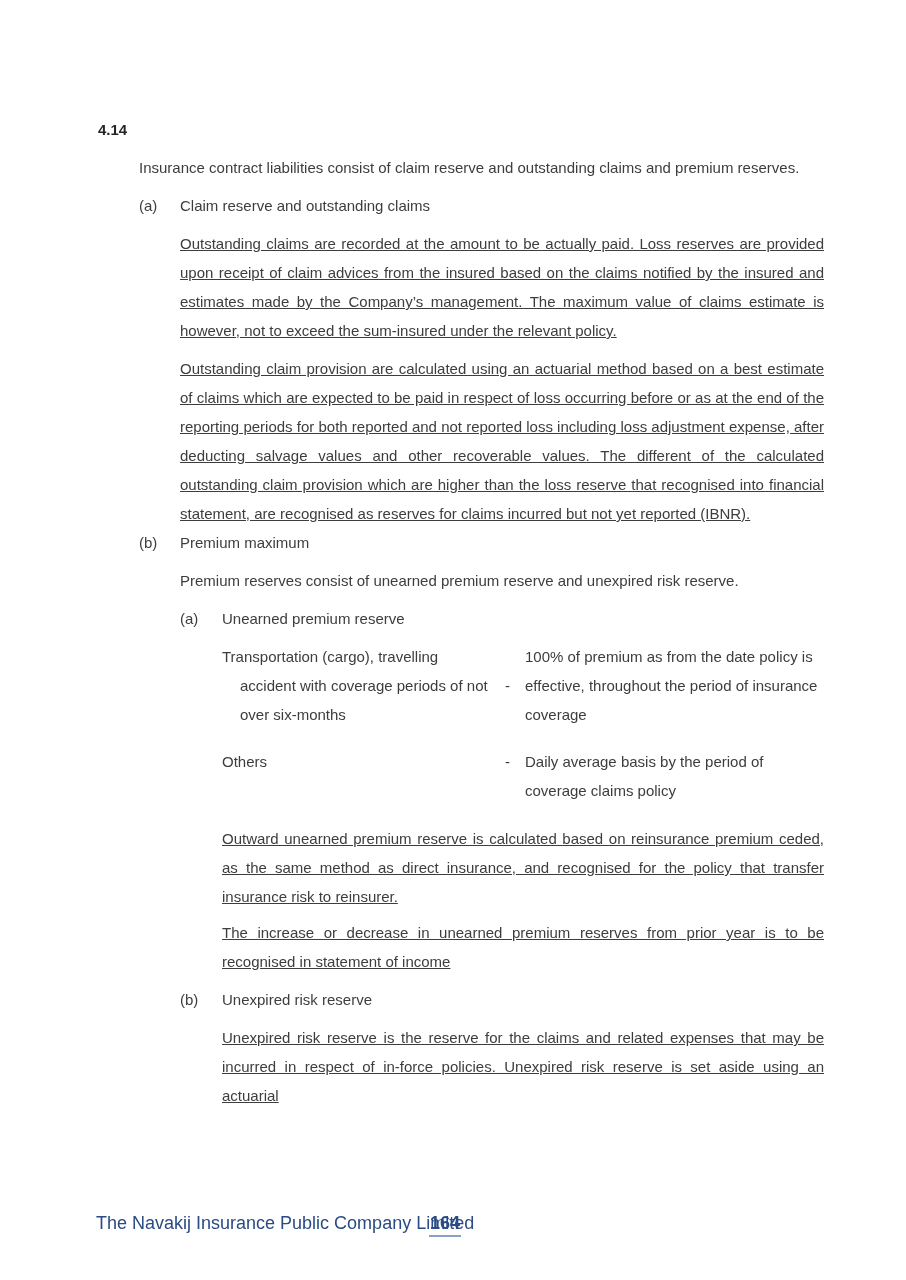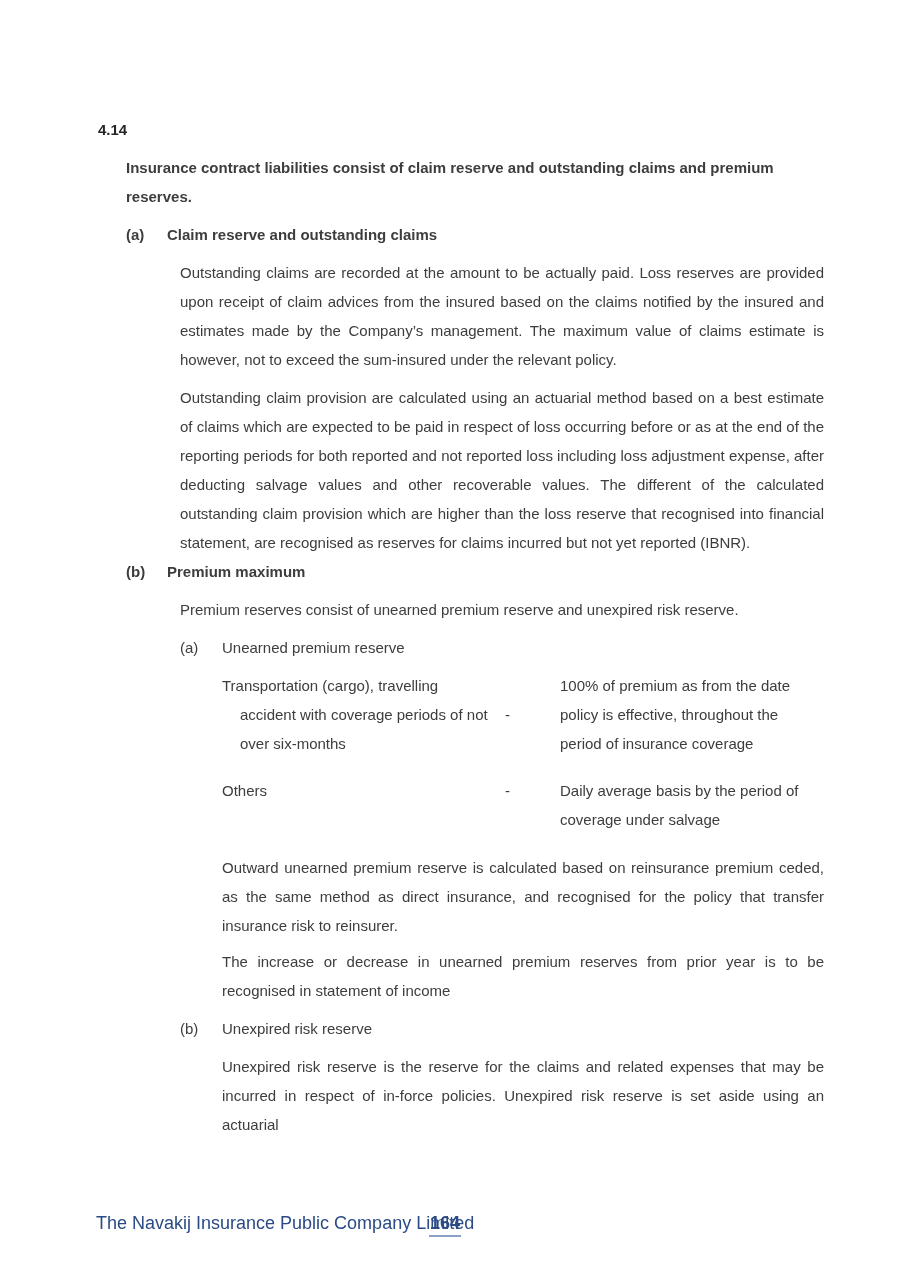--- a/index.html
+++ b/index.html
@@ -22,47 +22,47 @@
     font-size:15px;
     line-height:29px;
     color:var(--body-text);
   }
   .content{
     position:absolute;
     left:98px;
     top:115px;
     width:726px;
   }
-  .just{text-align:justify;}
+  .just{text-align:justify;text-decoration:underline;}
   .sec-head{
     display:flex;
     font-weight:bold;
     color:var(--heading-text);
     margin-bottom:9px;
   }
   .sec-num{width:41px;flex:0 0 41px;}
-  .lv1{margin-left:28px;font-weight:bold;}
+  .lv1{margin-left:41px;}
   .lv2{margin-left:82px;}
   .lv3{margin-left:124px;}
   .mb9{margin-bottom:9px;}
   .mb8{margin-bottom:0;}
   .mb7{margin-bottom:7px;}
   .mb18{margin-bottom:18px;align-items:center;}
   .mb19{margin-bottom:19px;}
   .item-head{display:flex;margin-bottom:9px;}
   .item-label{width:41px;flex:0 0 41px;}
   .item-label-sub{width:42px;flex:0 0 42px;}
   .t-row{display:flex;}
   .t-left{
     width:283px;flex:0 0 283px;
     padding-left:18px;text-indent:-18px;
     padding-right:12px;
   }
   .t-dash{width:20px;flex:0 0 20px;}
-  .t-right{flex:1;margin-left:35px;}
+  .t-right{flex:1;}
   .footer{
     position:absolute;
     left:96px;
     top:1214px;
     width:720px;
     font-size:18px;
     line-height:18px;
     color:var(--footer-text);
   }
   .page-num{
@@ -109,21 +109,21 @@
 
     <div class="lv3">
       <div class="t-row mb18">
         <div class="t-left">Transportation (cargo), travelling accident with coverage periods of not over six-months</div>
         <div class="t-dash">-</div>
         <div class="t-right">100% of premium as from the date policy is effective, throughout the period of insurance coverage</div>
       </div>
       <div class="t-row mb19">
         <div class="t-left">Others</div>
         <div class="t-dash">-</div>
-        <div class="t-right">Daily average basis by the period of coverage under salvage</div>
+        <div class="t-right">Daily average basis by the period of coverage claims policy</div>
       </div>
     </div>
 
     <p class="lv3 just mb7">Outward unearned premium reserve is calculated based on reinsurance premium ceded, as the same method as direct insurance, and recognised for the policy that transfer insurance risk to reinsurer.</p>
     <p class="lv3 just mb9">The increase or decrease in unearned premium reserves from prior year is to be recognised in statement of income</p>
 
     <div class="item-head lv2">
       <span class="item-label-sub">(b)</span>
       <span>Unexpired risk reserve</span>
     </div>

